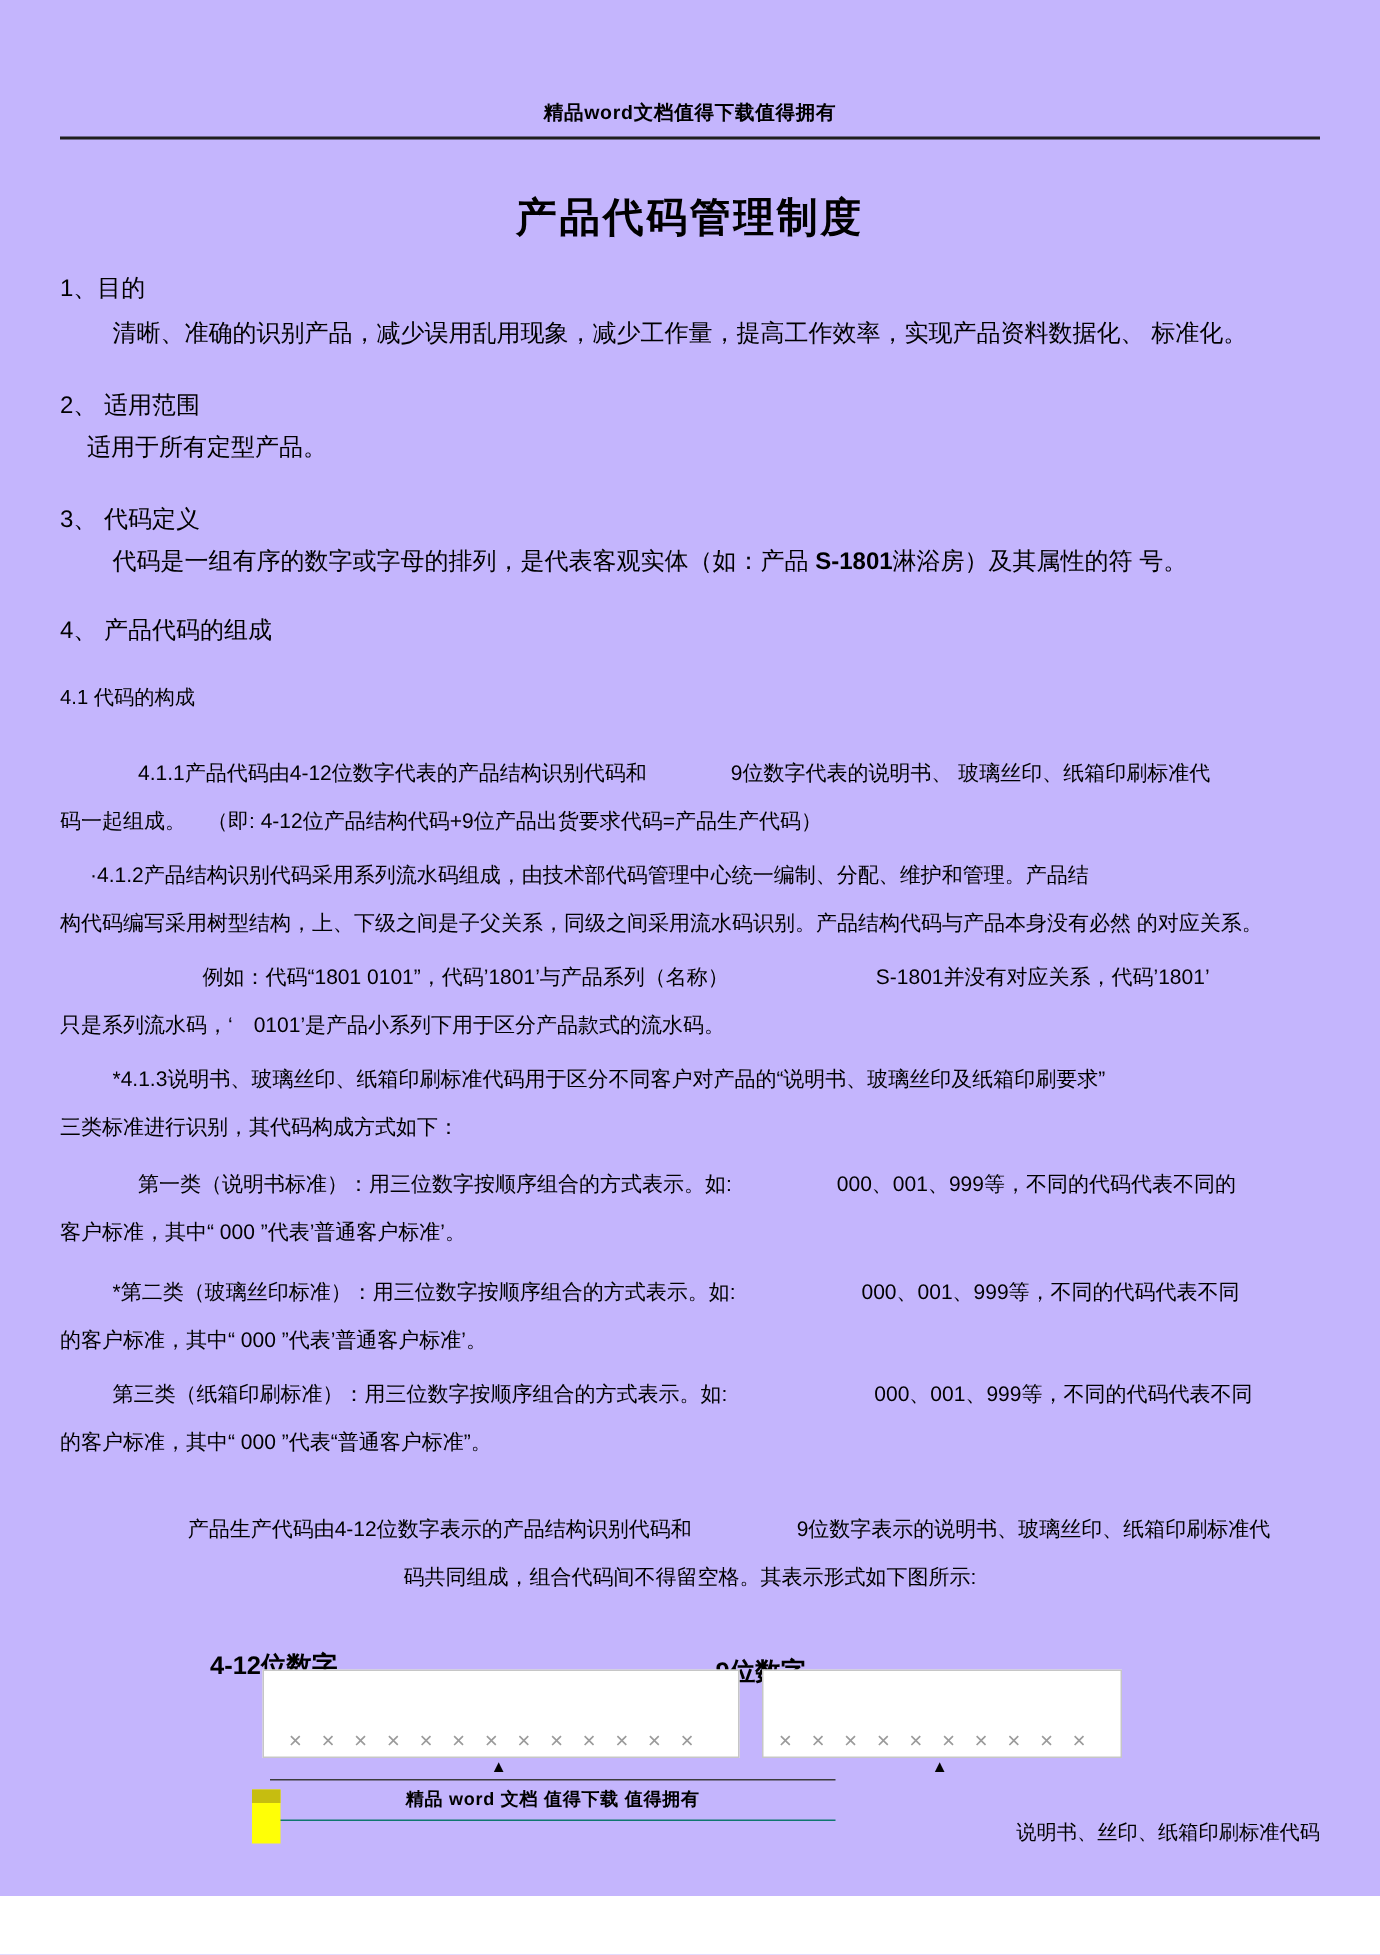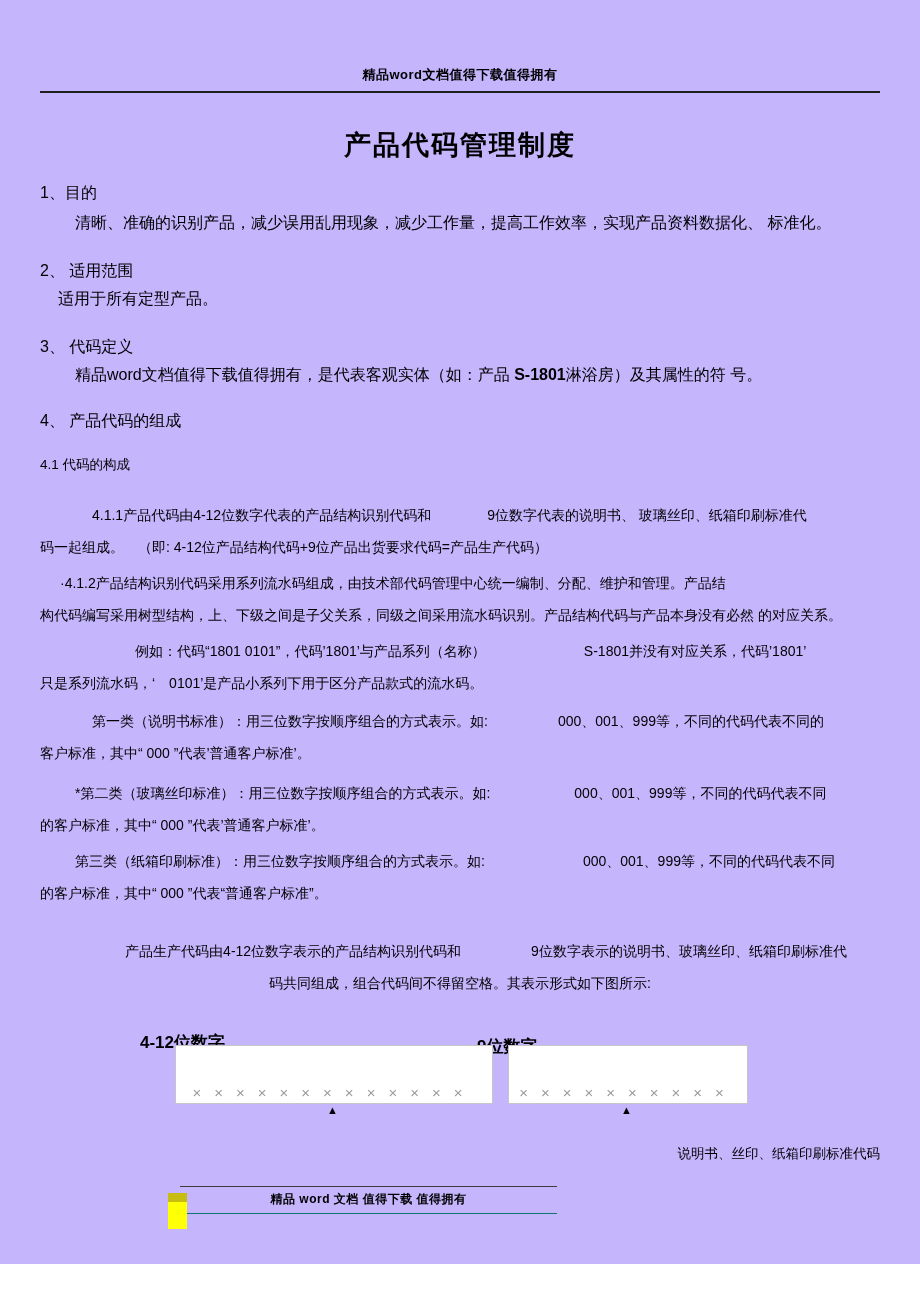--- a/index.html
+++ b/index.html
@@ -69,31 +69,33 @@
 
   <div class="content">
 
     <div class="pre sec-h h-purpose">1、目的</div>
     <div class="pre sec-b b-purpose">清晰、准确的识别产品，减少误用乱用现象，减少工作量，提高工作效率，实现产品资料数据化、 标准化。</div>
 
     <div class="pre sec-h h-scope">2、 适用范围</div>
     <div class="pre sec-b b-scope">适用于所有定型产品。</div>
 
     <div class="pre sec-h h-def">3、 代码定义</div>
-    <div class="pre sec-b b-def"><span>精品word文档值得下载值得拥有，是代表客观实体（如：产品 </span><span class="bold">S-1801</span><span>淋浴房）及其属性的符 号。</span></div>
+    <div class="pre sec-b b-def"><span>代码是一组有序的数字或字母的排列，是代表客观实体（如：产品 </span><span class="bold">S-1801</span><span>淋浴房）及其属性的符 号。</span></div>
 
     <div class="pre sec-h h-comp">4、 产品代码的组成</div>
 
     <div class="pre sub-h h-41">4.1 代码的构成</div>
     <div class="pre b14 p411">4.1.1产品代码由4-12位数字代表的产品结构识别代码和　　　　9位数字代表的说明书、 玻璃丝印、纸箱印刷标准代
 码一起组成。　（即: 4-12位产品结构代码+9位产品出货要求代码=产品生产代码）</div>
     <div class="pre b14 p412">·4.1.2产品结构识别代码采用系列流水码组成，由技术部代码管理中心统一编制、分配、维护和管理。产品结
 构代码编写采用树型结构，上、下级之间是子父关系，同级之间采用流水码识别。产品结构代码与产品本身没有必然 的对应关系。</div>
     <div class="pre b14 pex">例如：代码“1801 0101”，代码’1801’与产品系列（名称）　　　　　　　S-1801并没有对应关系，代码’1801’
 只是系列流水码，‘　0101’是产品小系列下用于区分产品款式的流水码。</div>
+    <div class="pre b14 p413">*4.1.3说明书、玻璃丝印、纸箱印刷标准代码用于区分不同客户对产品的“说明书、玻璃丝印及纸箱印刷要求”
+三类标准进行识别，其代码构成方式如下：</div>
     <div class="pre b14 cat1">第一类（说明书标准）：用三位数字按顺序组合的方式表示。如:　　　　　000、001、999等，不同的代码代表不同的
 客户标准，其中“ 000 ”代表’普通客户标准’。</div>
     <div class="pre b14 cat2">*第二类（玻璃丝印标准）：用三位数字按顺序组合的方式表示。如:　　　　　　000、001、999等，不同的代码代表不同
 的客户标准，其中“ 000 ”代表’普通客户标准’。</div>
     <div class="pre b14 cat3">第三类（纸箱印刷标准）：用三位数字按顺序组合的方式表示。如:　　　　　　　000、001、999等，不同的代码代表不同
 的客户标准，其中“ 000 ”代表“普通客户标准”。</div>
 
     <div class="pre b14 p42">产品生产代码由4-12位数字表示的产品结构识别代码和　　　　　9位数字表示的说明书、玻璃丝印、纸箱印刷标准代
 码共同组成，组合代码间不得留空格。其表示形式如下图所示:</div>
 

